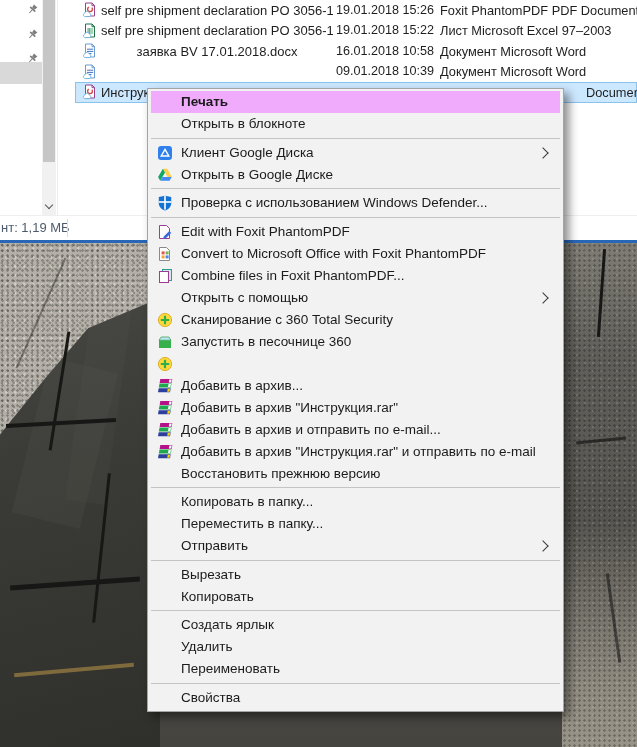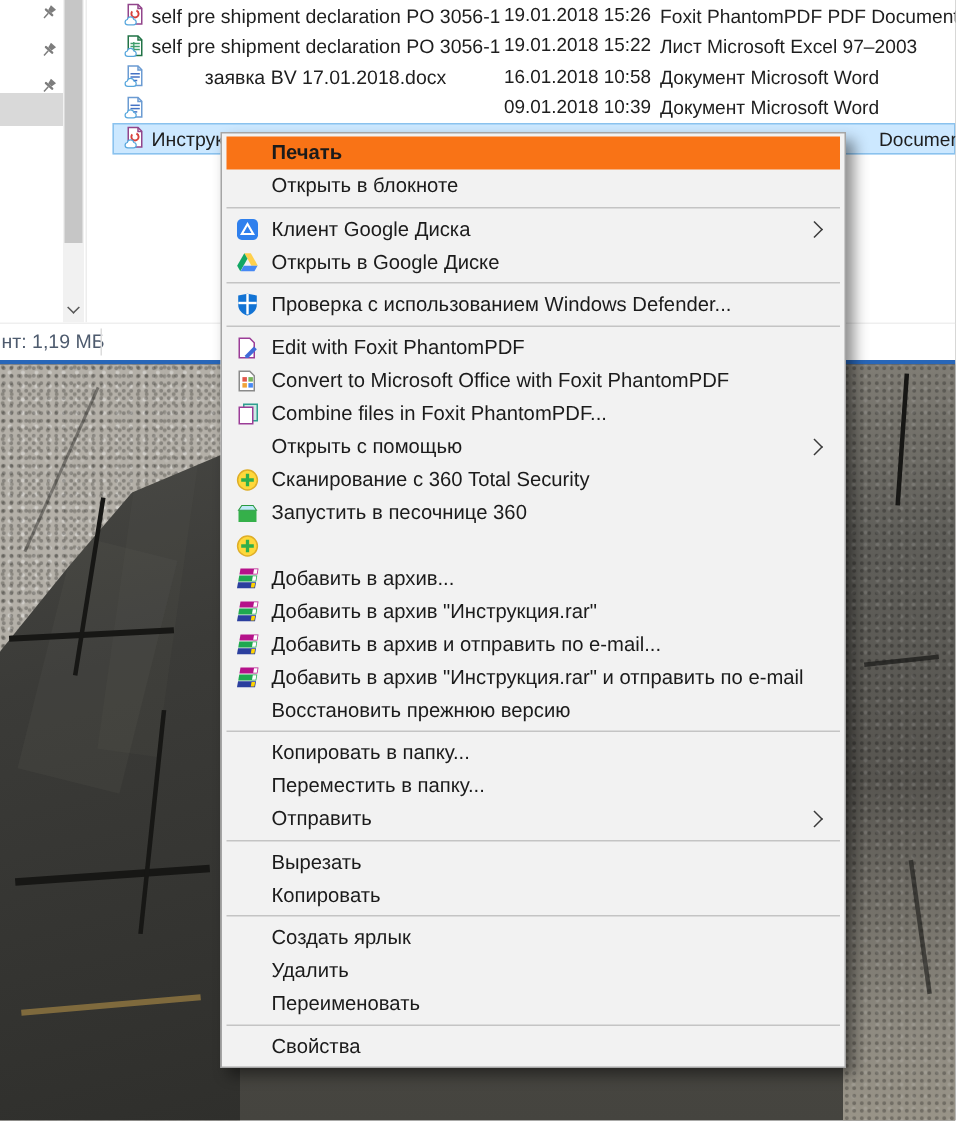--- a/index.html
+++ b/index.html
@@ -53,21 +53,21 @@
     background-image:radial-gradient(circle, rgba(0,0,0,.25) 1px, transparent 1.5px),
                      radial-gradient(circle, rgba(255,255,255,.12) 1px, transparent 1.5px);
     background-size:5px 5px,8px 8px;background-position:0 0,3px 4px;}
 
   
   .context-menu{position:absolute;left:147px;top:88px;width:417px;box-sizing:border-box;
     background:#f2f2f2;border:1px solid #a5a5a5;padding:2px 0;z-index:20;
     box-shadow:5px 5px 9px rgba(0,0,0,.45);}
   .menu-item{position:relative;height:22px;line-height:22px;margin:0 3px;padding-left:30px;
     font-size:13.5px;color:#1b1b1b;white-space:pre;cursor:default;}
-  .menu-item.highlighted{background:#f97316;}
+  .menu-item.highlighted{background:#f0abfc;}
   .menu-item.bold{font-weight:bold;}
   .menu-item .mi-icon{position:absolute;left:6px;top:3px;width:16px;height:16px;}
   .menu-item .mi-icon svg{display:block;}
   .menu-item .sub-chevron{position:absolute;right:13px;top:7px;width:7px;height:7px;
     border-top:1.3px solid #3a3a3a;border-right:1.3px solid #3a3a3a;transform:rotate(45deg);}
   .menu-sep{height:1px;background:#c4c4c4;margin:2.75px 3px;}
 </style>
 </head>
 <body>
 

